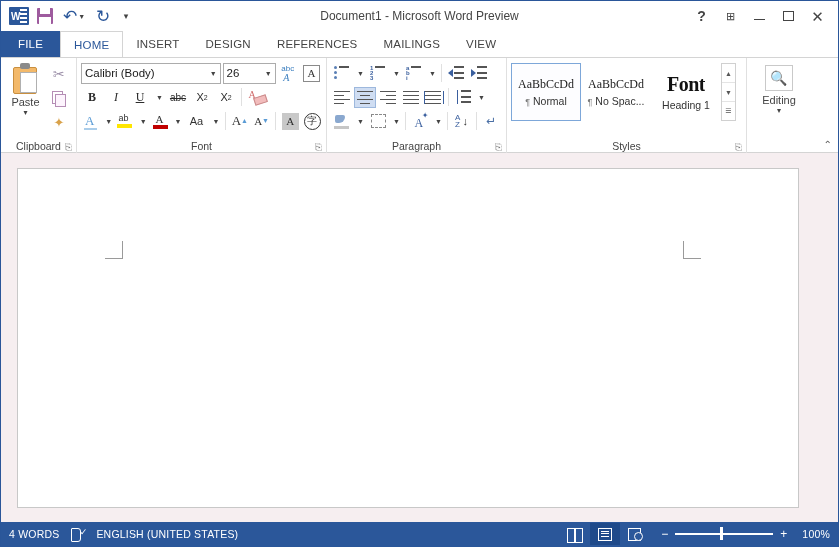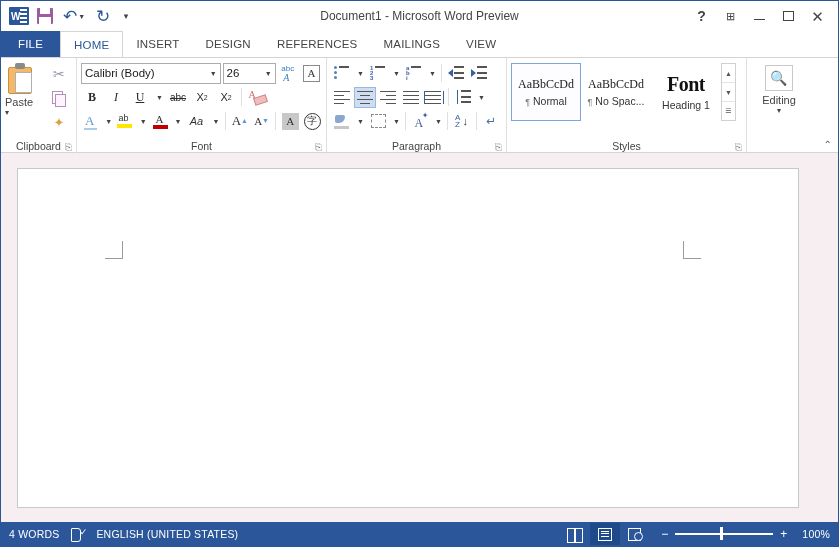--- a/index.html
+++ b/index.html
@@ -234,21 +234,21 @@
     font-size: 9px;
     color: #777;
     line-height: 1;
   }
 
   
   .g-clipboard { width: 76px; }
   .paste-col {
     width: 44px;
     display: flex; flex-direction: column;
-    align-items: flex-start;
+    align-items: center;
     padding-top: 2px;
   }
   .clip-icon {
     width: 30px; height: 32px;
     position: relative;
   }
   .clip-board {
     position:absolute; left:3px; top:4px; width:24px; height:27px;
     background:#f3b96a; border:1px solid #c98f3f; border-radius:2px;
   }
@@ -319,21 +319,21 @@
   .clr-A::after{content:"";position:absolute;bottom:0;left:1px;width:13px;height:2px;background:#aacdea;}
   .eraserA{position:relative;width:17px;height:16px;}
   .eraserA::before{content:"A";position:absolute;top:0;left:0;font-size:10px;color:#d06a6a;font-family:"Liberation Serif",serif;}
   .eraserA::after{content:"";position:absolute;bottom:1px;left:5px;width:11px;height:6px;background:#f2bcbc;border:1px solid #c98a8a;transform:rotate(-18deg);}
   .abcA{position:relative;width:18px;height:17px;}
   .abcA::before{content:"abc";position:absolute;top:-1px;left:2px;font-size:8px;color:#3a7ebf;}
   .abcA::after{content:"A";position:absolute;bottom:-1px;left:4px;font-size:10px;color:#3a7ebf;font-style:italic;font-family:"Liberation Serif",serif;}
   .boxA{width:17px;height:17px;border:1px solid #8a8a8a;display:flex;align-items:center;justify-content:center;font-size:11px;font-family:"Liberation Serif",serif;color:#333;}
   .grow-A{position:relative;font-size:13px;font-family:"Liberation Serif",serif;color:#333;}
   .grow-A sup{font-size:7px;color:#5a9bd5;}
-  .aa-txt{font-size:11px;color:#333;font-style:italic;}
+  .aa-txt{font-size:11px;color:#333;}
   .shadeA{width:17px;height:17px;background:#c8c8c8;display:flex;align-items:center;justify-content:center;font-size:11px;font-family:"Liberation Serif",serif;}
   .circ-ch{width:17px;height:17px;border:1.3px solid #333;border-radius:50%;display:flex;align-items:center;justify-content:center;font-size:10px;}
   .vdiv{width:1px;height:18px;background:#e0e0e0;margin:0 2px;}
 
   
   .g-paragraph { width: 180px; }
   .prow { display:flex; align-items:center; gap:1px; height:22px; }
   .list-ico{width:16px;height:14px;position:relative;}
   .list-ico i{position:absolute;left:5px;height:1.6px;background:#555;width:10px;}
   .list-ico i:nth-child(1){top:1px;}

